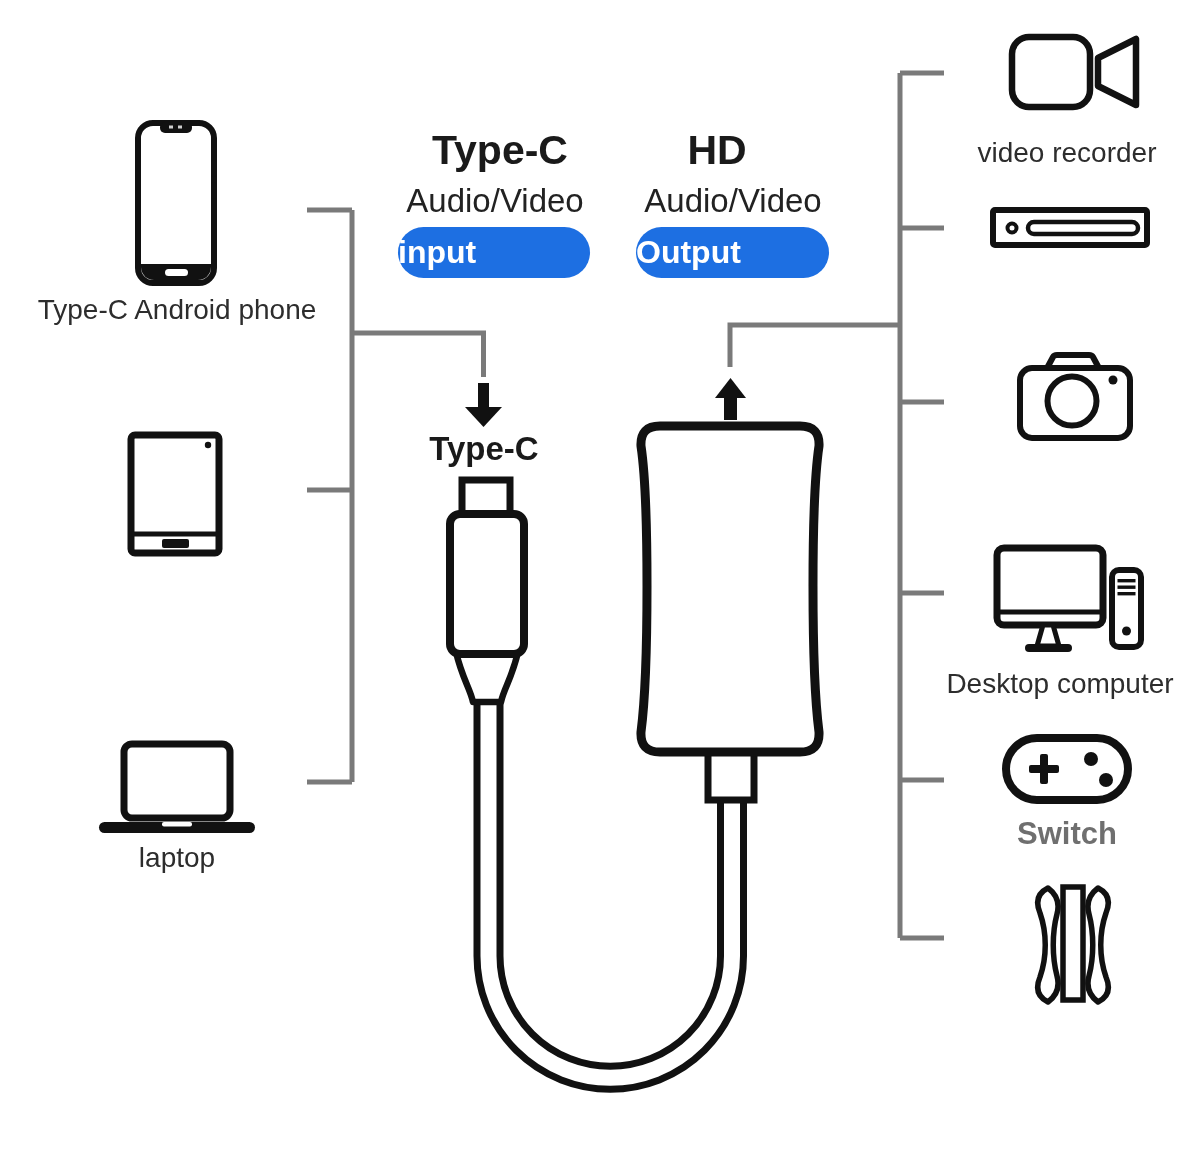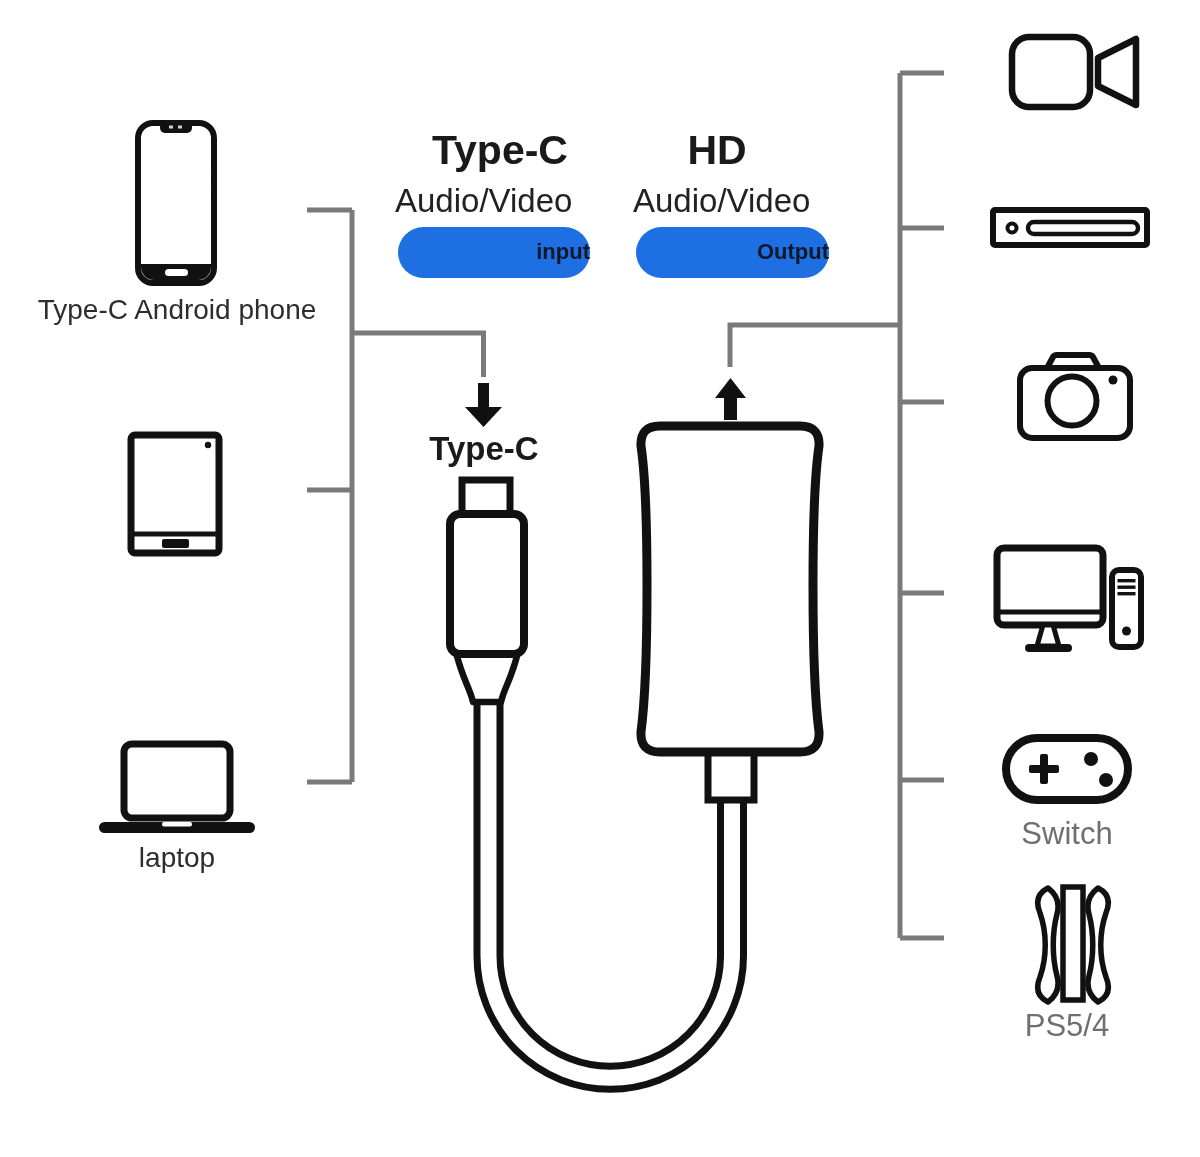--- a/index.html
+++ b/index.html
@@ -2,26 +2,26 @@
 <html><head>
 <meta charset="utf-8">
 <style>
   html,body{margin:0;padding:0;background:#fff;}
   #stage{
     position:relative;width:1200px;height:1157px;background:#fff;overflow:hidden;
     font-family:"Liberation Sans","DejaVu Sans",sans-serif;
   }
   .abs{position:absolute;}
   .lbl{position:absolute;text-align:center;color:#2d2d2d;font-size:28px;line-height:1.15;white-space:nowrap;}
-  .lbl.gray{color:#6f6f6f;font-size:31px;}
+  .lbl.gray{color:#6f6f6f;font-size:31px;font-weight:bold;}
   .hd-title{position:absolute;text-align:center;font-weight:700;font-size:41px;color:#1a1a1a;}
-  .hd-sub{position:absolute;font-size:33px;color:#222;}
+  .hd-sub{position:absolute;text-align:center;font-size:33px;color:#222;}
   .pill{
     position:absolute;height:51px;border-radius:26px;background:#1d6fe2;
-    color:#0f172a;font-weight:700;font-size:22px;text-align:right;line-height:50px;
+    color:#ffffff;font-weight:700;font-size:32px;text-align:left;line-height:50px;
   }
   .conn-lbl{position:absolute;text-align:center;font-weight:700;font-size:33px;color:#1a1a1a;}
   svg{display:block;}
 </style>
 </head>
 <body>
 
 <div id="stage">
 
   <svg class="abs" style="left:134px;top:118px" width="84" height="170" viewBox="0 0 84 170">
@@ -105,20 +105,21 @@
     <g fill="#111">
       <polygon points="5,333 36,333 20.5,313"></polygon>
       <rect x="14" y="333" width="13" height="22"></rect>
     </g>
   </svg>
 
   <svg class="abs" style="left:1003px;top:28px" width="142" height="88" viewBox="0 0 142 88">
     <rect x="9" y="9" width="78" height="70" rx="17" fill="#fff" stroke="#111" stroke-width="6.5"></rect>
     <path d="M95,30 L133,11 V77 L95,58 Z" fill="#fff" stroke="#111" stroke-width="6.5" stroke-linejoin="round"></path>
   </svg>
+  <div class="lbl" style="left:937px;top:137px;width:260px">video recorder</div>
 
   <svg class="abs" style="left:986px;top:203px" width="168" height="48" viewBox="0 0 168 48">
     <rect x="7" y="7" width="154" height="35" rx="2" fill="#fff" stroke="#111" stroke-width="6"></rect>
     <circle cx="26" cy="25" r="4.5" fill="#fff" stroke="#111" stroke-width="4"></circle>
     <rect x="42" y="19" width="110" height="12" rx="6" fill="#fff" stroke="#111" stroke-width="4.5"></rect>
   </svg>
 
   <svg class="abs" style="left:1013px;top:352px" width="124" height="94" viewBox="0 0 124 94">
     <path d="M33,18 L40,5 Q41,3 44,3 L76,3 Q79,3 80,5 L87,18" fill="#fff" stroke="#111" stroke-width="6" stroke-linejoin="round"></path>
     <rect x="7" y="16" width="110" height="70" rx="12" fill="#fff" stroke="#111" stroke-width="6"></rect>
@@ -130,32 +131,32 @@
     <rect x="4" y="5" width="106" height="77" rx="7" fill="#fff" stroke="#111" stroke-width="7"></rect>
     <line x1="5" y1="69" x2="109" y2="69" stroke="#111" stroke-width="5"></line>
     <path d="M50,82 L44,103 L66,103 L60,82 Z" fill="#fff" stroke="#111" stroke-width="5" stroke-linejoin="round"></path>
     <rect x="32" y="101" width="47" height="8" rx="4" fill="#111"></rect>
     <rect x="119" y="27" width="29" height="77" rx="7" fill="#fff" stroke="#111" stroke-width="6"></rect>
     <rect x="124.5" y="36" width="18" height="3.4" fill="#111"></rect>
     <rect x="124.5" y="42.5" width="18" height="3.4" fill="#111"></rect>
     <rect x="124.5" y="49" width="18" height="3.4" fill="#111"></rect>
     <circle cx="133.5" cy="88" r="4.5" fill="#111"></circle>
   </svg>
+  <div class="lbl" style="left:920px;top:668px;width:280px">Desktop computer</div>
 
   <svg class="abs" style="left:1001px;top:733px" width="132" height="72" viewBox="0 0 132 72">
     <rect x="5" y="5" width="122" height="62" rx="31" fill="#fff" stroke="#111" stroke-width="8"></rect>
     <rect x="28" y="32" width="30" height="8" rx="2" fill="#111"></rect>
     <rect x="39" y="21" width="8" height="30" rx="2" fill="#111"></rect>
     <circle cx="90" cy="26" r="7" fill="#111"></circle>
     <circle cx="105" cy="47" r="7" fill="#111"></circle>
   </svg>
   <div class="lbl gray" style="left:937px;top:816px;width:260px">Switch</div>
 
   <svg class="abs" style="left:1031px;top:883px" width="84" height="124" viewBox="0 0 84 124">
     <path d="M17,5 C25,11 29,20 26,31 C21,50 21,74 26,93 C29,104 25,113 17,119
              C7,114 4,106 9,94 C16,74 16,50 9,30 C4,18 7,10 17,5 Z" fill="#fff" stroke="#111" stroke-width="5.5" stroke-linejoin="round"></path>
     <path d="M67,5 C59,11 55,20 58,31 C63,50 63,74 58,93 C55,104 59,113 67,119
              C77,114 80,106 75,94 C68,74 68,50 75,30 C80,18 77,10 67,5 Z" fill="#fff" stroke="#111" stroke-width="5.5" stroke-linejoin="round"></path>
     <rect x="32" y="4" width="20" height="113" fill="#fff" stroke="#111" stroke-width="5.5"></rect>
   </svg>
-  <div class="lbl gray" style="left:937px;top:1008px;width:260px">PS5/4</div>
 
 </div>
 
 </body></html>

